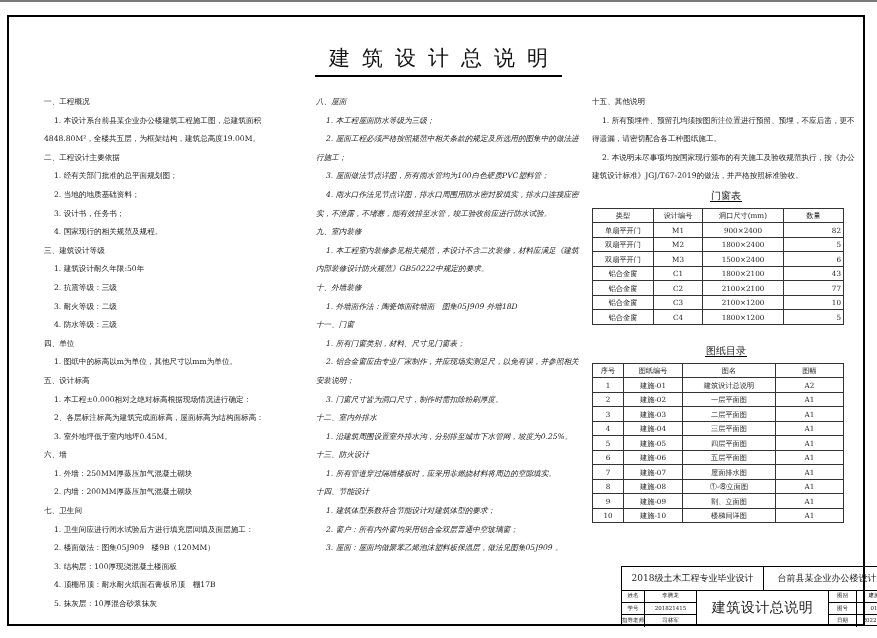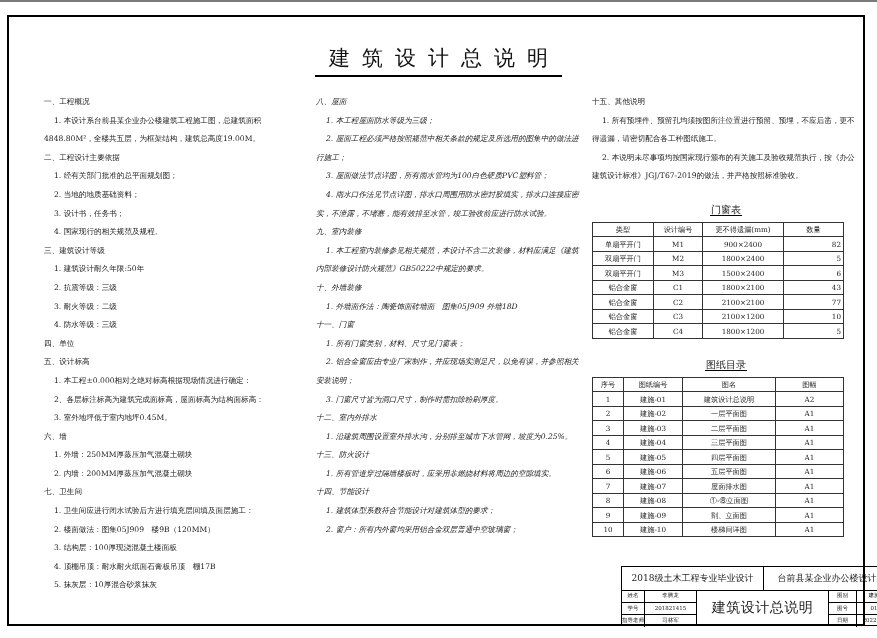--- a/index.html
+++ b/index.html
@@ -17,21 +17,21 @@
     position: absolute; left: 0; width: 877px; top: 44px; text-align: center;
     font-size: 21px; letter-spacing: 12px; color: #111;
   }
   .title span { display: inline-block; padding: 0 2px 3px 14px; border-bottom: 2px solid #000; }
   .col { position: absolute; font-size: 7.6px; line-height: 18.6px; }
   .col .h { white-space: nowrap; }
   .col .p { text-indent: 10px; }
   .col1 { left: 44px; top: 93px; width: 265px; }
   .col2 { left: 316px; top: 93px; width: 265px; font-style: italic; }
   .col3 { left: 592px; top: 93px; width: 268px; }
-  .tbl-title { text-align: center; font-size: 10px; margin-top: 16px; margin-bottom: 4px; line-height: 16px; }
+  .tbl-title { text-align: center; font-size: 10px; margin-top: 2px; margin-bottom: 4px; line-height: 16px; }
   .tbl-title span { border-bottom: 1.5px solid #000; padding: 0 1px; }
   table.t { border-collapse: collapse; width: 252px; font-size: 7.2px; }
   table.t td, table.t th {
     border: 1px solid #333; font-weight: normal; height: 13.5px; padding: 0 2px;
     line-height: 13px; text-align: center;
   }
   table.t tr.thick td { border-top: 1.4px solid #000; }
   .doors td.c4 { text-align: right; padding-left: 12px; }
   .titleblock {
     position: absolute; left: 621px; top: 566px; width: 271px; height: 60px;
@@ -64,20 +64,21 @@
     <div class="p">1. 经有关部门批准的总平面规划图；</div>
     <div class="p">2. 当地的地质基础资料；</div>
     <div class="p">3. 设计书，任务书；</div>
     <div class="p">4. 国家现行的相关规范及规程。</div>
     <div class="h">三、建筑设计等级</div>
     <div class="p">1. 建筑设计耐久年限:50年</div>
     <div class="p">2. 抗震等级：三级</div>
     <div class="p">3. 耐火等级：二级</div>
     <div class="p">4. 防水等级：三级</div>
     <div class="h">四、单位</div>
+    <div class="p">1. 图纸中的标高以m为单位，其他尺寸以mm为单位。</div>
     <div class="h">五、设计标高</div>
     <div class="p">1. 本工程±0.000相对之绝对标高根据现场情况进行确定：</div>
     <div class="p">2、各层标注标高为建筑完成面标高，屋面标高为结构面标高：</div>
     <div class="p">3. 室外地坪低于室内地坪0.45M。</div>
     <div class="h">六、墙</div>
     <div class="p">1. 外墙：250MM厚蒸压加气混凝土砌块</div>
     <div class="p">2. 内墙：200MM厚蒸压加气混凝土砌块</div>
     <div class="h">七、卫生间</div>
     <div class="p">1. 卫生间应进行闭水试验后方进行填充层回填及面层施工：</div>
     <div class="p">2. 楼面做法：图集05J909　楼9B（120MM）</div>
@@ -99,36 +100,37 @@
     <div class="p">1. 所有门窗类别，材料、尺寸见门窗表；</div>
     <div class="p">2. 铝合金窗应由专业厂家制作，并应现场实测足尺，以免有误，并参照相关安装说明；</div>
     <div class="p">3. 门窗尺寸皆为洞口尺寸，制作时需扣除粉刷厚度。</div>
     <div class="h">十二、室内外排水</div>
     <div class="p">1. 沿建筑周围设置室外排水沟，分别排至城市下水管网，坡度为0.25%。</div>
     <div class="h">十三、防火设计</div>
     <div class="p">1. 所有管道穿过隔墙楼板时，应采用非燃烧材料将周边的空隙填实。</div>
     <div class="h">十四、节能设计</div>
     <div class="p">1. 建筑体型系数符合节能设计对建筑体型的要求；</div>
     <div class="p">2. 窗户：所有内外窗均采用铝合金双层普通中空玻璃窗；</div>
+    <div class="p">3. 屋面：屋面均做聚苯乙烯泡沫塑料板保温层，做法见图集05J909 。</div>
   </div>
 
 <div class="col col3">
   <div>
       <div class="h">十五、其他说明</div>
       <div class="p">1. 所有预埋件、预留孔均须按图所注位置进行预留、预埋，不应后凿，更不得遗漏，请密切配合各工种图纸施工。</div>
       <div class="p">2. 本说明未尽事项均按国家现行颁布的有关施工及验收规范执行，按《办公建筑设计标准》JGJ/T67-2019的做法，并严格按照标准验收。</div>
     </div>
 
   <div class="tbl-title"><span>门窗表</span></div>
   <table class="t doors">
     <thead>
       <tr>
         <th style="width:56px">类型</th>
         <th style="width:44px">设计编号</th>
-        <th style="width:76px">更不得遗漏(mm)</th>
+        <th style="width:76px">洞口尺寸(mm)</th>
         <th>数量</th>
       </tr>
     </thead>
     <tbody>
         <tr>
           <td class="c1">单扇平开门</td>
           <td class="c2">M1</td>
           <td class="c3">900×2400</td>
           <td class="c4">82</td>
         </tr>

